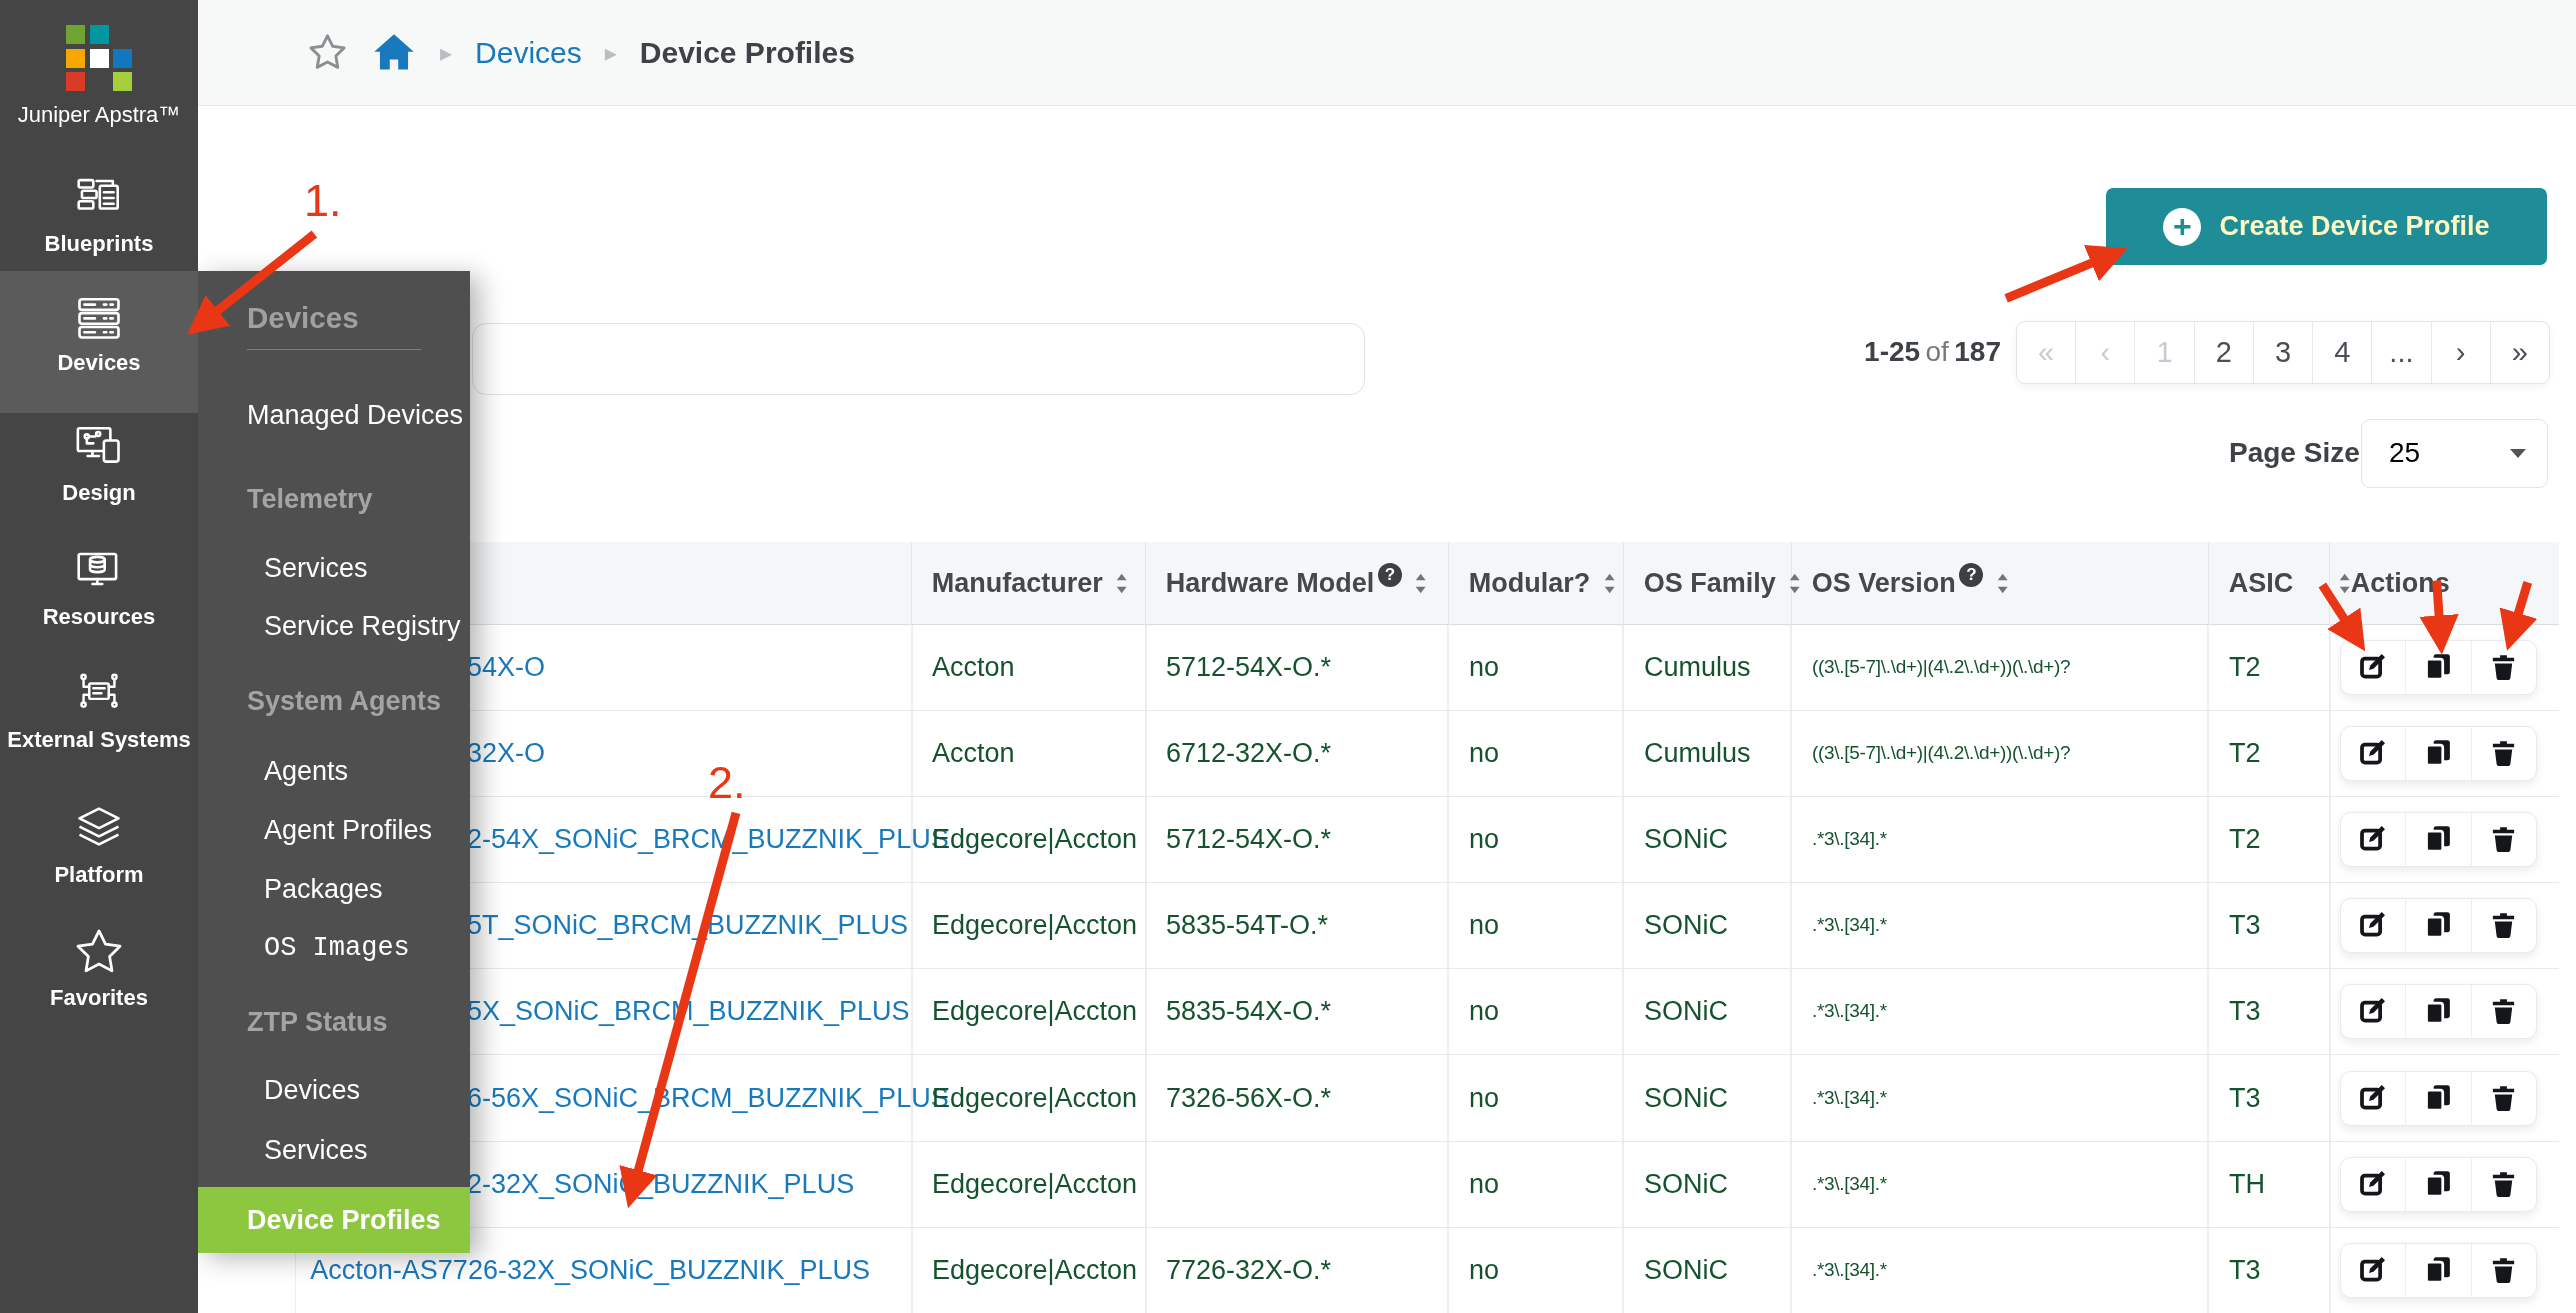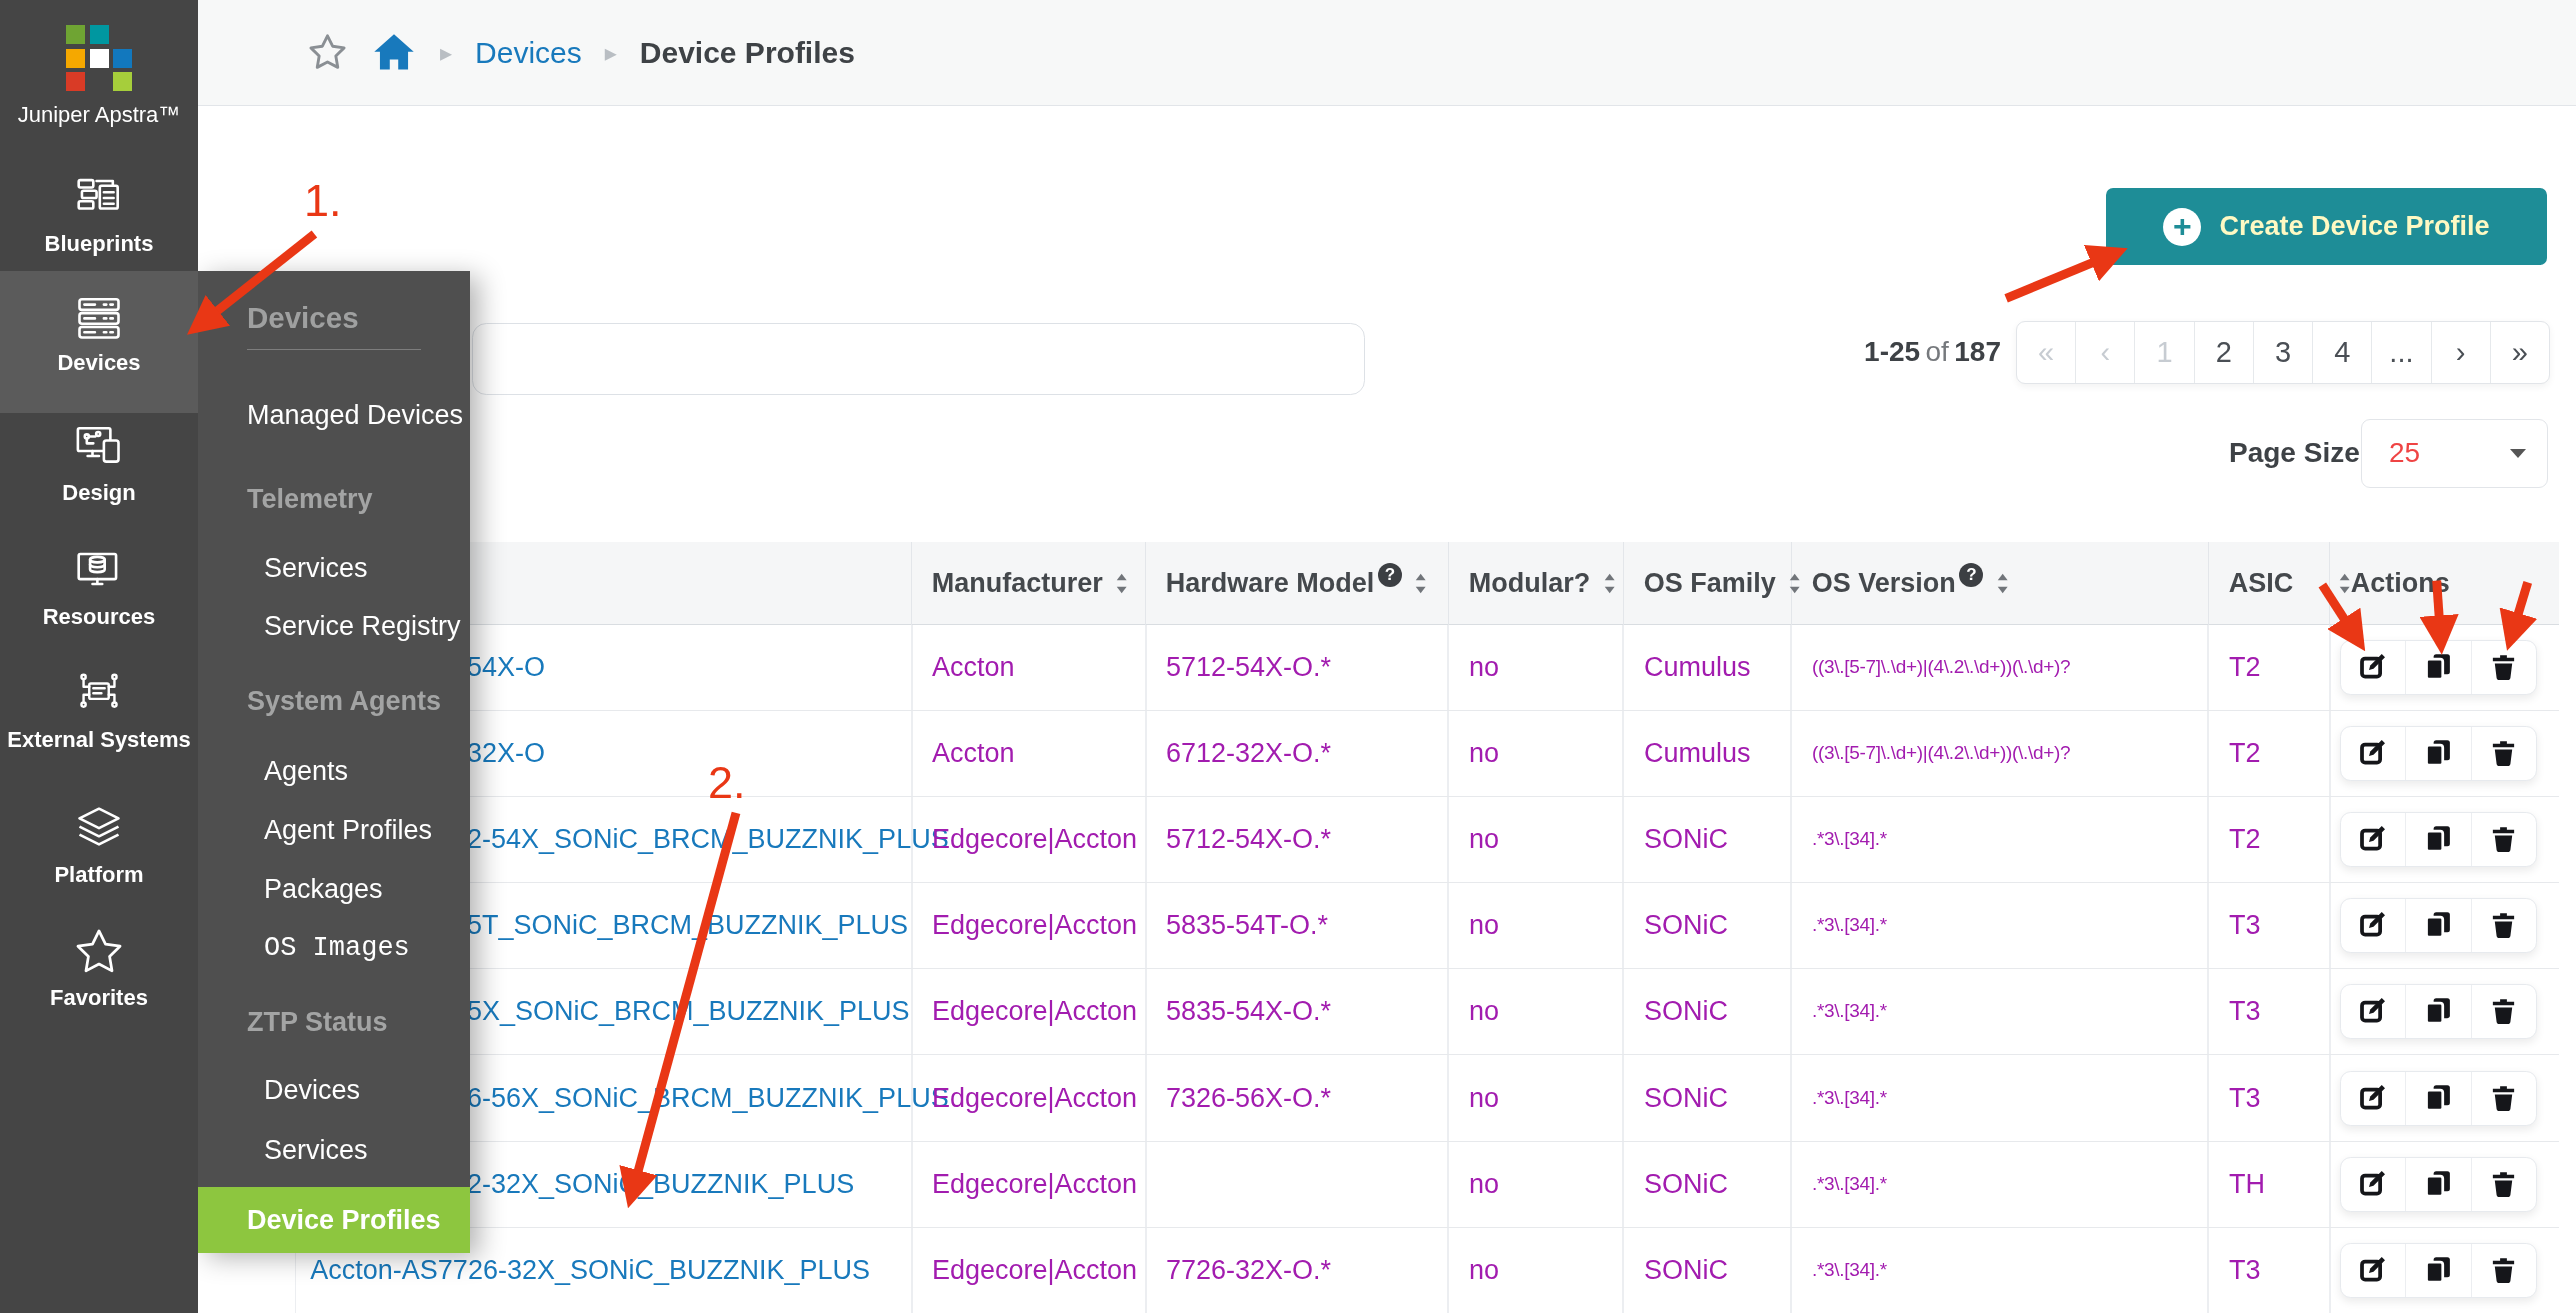--- a/index.html
+++ b/index.html
@@ -48,38 +48,38 @@
   .pg-summary .b{font-weight:bold;}
   .pg-summary .o{color:#76797d;padding:0 5.4px;}
   .pager{position:absolute;left:2016px;top:321px;width:534px;height:63px;display:flex;background:#fff;
     border:1.8px solid #e2e5e9;border-radius:9px;box-sizing:border-box;box-shadow:0 2.7px 7.1px rgba(0,0,0,.05);z-index:2;}
   .pg-btn{flex:1;text-align:center;line-height:60px;font-size:29px;color:#4a4f55;border-right:1.8px solid #e6e9ec;cursor:pointer;}
   .pg-btn:last-child{border-right:none;}
   .pg-btn.muted{color:#c7ccd2;}
   .ps-label{position:absolute;left:2229px;top:437px;font-size:28px;font-weight:bold;color:#3e4246;z-index:2;}
   .ps-select{position:absolute;left:2361px;top:419px;width:187px;height:69px;box-sizing:border-box;border:1.8px solid #e2e5e9;
     border-radius:9px;background:#fff;cursor:pointer;z-index:2;}
-  .ps-value{position:absolute;left:27px;top:0;height:65px;line-height:65px;font-size:28px;color:#ef4444;}
+  .ps-value{position:absolute;left:27px;top:0;height:65px;line-height:65px;font-size:28px;color:#000000;}
   .ps-caret{position:absolute;right:21.4px;top:29px;width:0;height:0;border-left:8px solid transparent;
     border-right:8px solid transparent;border-top:9.8px solid #555;}
 
   
   .table{position:absolute;left:295px;top:542px;width:2264px;height:771px;overflow:hidden;z-index:1;
     border-left:1.8px solid #eceef1;box-sizing:border-box;}
   .thead{position:absolute;left:0;top:0;width:2264px;height:83px;background:#f5f6f7;border-bottom:1.8px solid #d9dde1;box-sizing:border-box;}
   .th{position:absolute;top:0;height:83px;display:flex;align-items:center;padding-left:19.7px;box-sizing:border-box;
     border-right:1.8px solid #e3e6ea;cursor:pointer;}
   .th.last{border-right:none;}
   .th-label{font-size:27px;font-weight:bold;color:#44484c;white-space:nowrap;}
   .q-badge{display:inline-block;width:24px;height:24px;border-radius:50%;background:#3c3f43;color:#fff;font-size:17px;
     font-weight:bold;line-height:24px;text-align:center;transform:translateY(-9px);margin-left:3.6px;}
   .sort-ic{margin-left:12.5px;display:inline-flex;}
   .vline{position:absolute;top:83px;bottom:0;width:1.8px;background:#eceef1;}
   .tr{position:absolute;left:0;width:2264px;height:86px;border-bottom:1.8px solid #e7e9ec;box-sizing:border-box;}
-  .td{position:absolute;top:0;height:84px;line-height:84px;font-size:27px;color:#a21caf;white-space:nowrap;overflow:hidden;}
+  .td{position:absolute;top:0;height:84px;line-height:84px;font-size:27px;color:#14532d;white-space:nowrap;overflow:hidden;}
   .td.regex{font-size:19px;letter-spacing:-0.3px;}
   .td-link{position:absolute;top:0;height:84px;line-height:84px;font-size:27px;color:#1879bc;white-space:nowrap;cursor:pointer;}
   .action-group{position:absolute;top:15px;width:197px;height:55px;background:#fff;border:1.8px solid #e7eaee;border-radius:10.7px;
     box-sizing:border-box;display:flex;box-shadow:0 3.6px 8px rgba(0,0,0,.08);}
   .action-btn{flex:1;display:flex;align-items:center;justify-content:center;border-right:1.8px solid #eceef1;cursor:pointer;}
   .action-btn:last-child{border-right:none;}
 
   
   .anno-svg{position:absolute;left:0;top:0;z-index:9;pointer-events:none;}
   .step-label{position:absolute;color:#e93715;font-size:45px;font-weight:500;z-index:9;pointer-events:none;}

